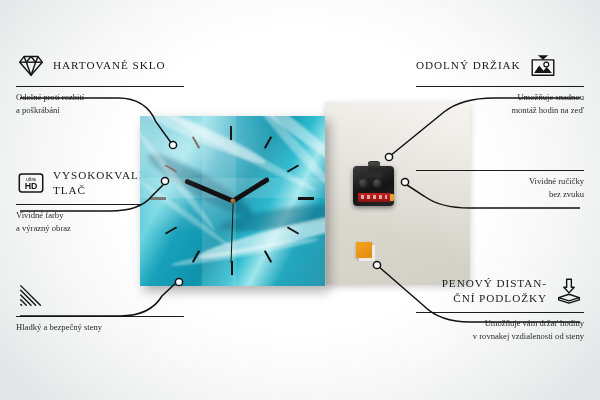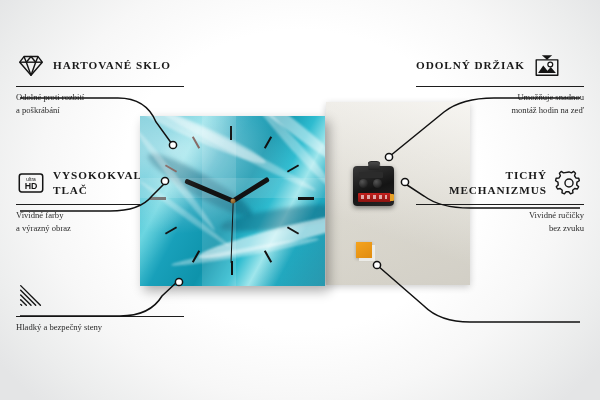--- a/index.html
+++ b/index.html
@@ -166,21 +166,21 @@
   .feature.right{ text-align: right; }
 
   .f-head{
     display:flex; align-items:center; gap:7px;
     min-height: 34px;
   }
   .feature.right .f-head{ }
   .f-title{
     font-family:"Liberation Serif", serif;
     font-size: 11.2px;
-    font-weight: 700;
+    font-weight: 400;
     letter-spacing: .95px;
     line-height: 1.33;
     color:#1a1a1a;
     text-transform: uppercase;
   }
   .f-rule{
     height:1.4px; background:#1d1d1d; margin-top:4px; margin-bottom:4px;
   }
   .f-desc{
     font-family:"Liberation Serif", serif;
@@ -353,29 +353,37 @@
           </g>
         </svg>
       </span>
     </div>
     <div class="f-rule"></div>
     <div class="f-desc">Umožňuje snadnou
 montáž hodin na zeď</div>
   </div>
 
   <div class="feature right" id="feat-mechanism">
-    <div class="f-head">
-      <div class="f-title">TICHÝ
-MECHANIZMUS</div>
-      <span class="icon">
-        <svg viewBox="0 0 32 32">
-          <path d="M16,4.2 l2.6,1.0 2.4,-1.6 1.9,2.0 -1.0,2.7 1.6,2.4 2.9,0.2 0.6,2.7 -2.5,1.5 -0.3,2.9 2.1,2.0 -1.4,2.4 -2.8,-0.6 -2.2,1.9 0.3,2.9 -2.6,1.0 -1.8,-2.3 -2.9,0.0 -1.8,2.3 -2.6,-1.0 0.3,-2.9 -2.2,-1.9 -2.8,0.6 -1.4,-2.4 2.1,-2.0 -0.3,-2.9 -2.5,-1.5 0.6,-2.7 2.9,-0.2 1.6,-2.4 -1.0,-2.7 1.9,-2.0 2.4,1.6 z" fill="none" stroke="#141414" stroke-width="1.5" stroke-linejoin="round"></path>
-          <circle cx="16" cy="16" r="4.3" fill="none" stroke="#141414" stroke-width="1.5"></circle>
-        </svg>
-      </span>
-    </div>
     <div class="f-rule"></div>
     <div class="f-desc">Vividné ručičky
 bez zvuku</div>
   </div>
 
+  <div class="feature right" id="feat-foam">
+    <div class="f-head">
+      <div class="f-title">PENOVÝ DISTAN-
+ČNÍ PODLOŽKY</div>
+      <span class="icon">
+        <svg viewBox="0 0 32 32">
+          <g fill="none" stroke="#141414" stroke-width="1.5" stroke-linejoin="round">
+            <path d="M13.5,3.5 L18.5,3.5 L18.5,12 L21.5,12 L16,18 L10.5,12 L13.5,12 Z"></path>
+            <path d="M16,19.5 L27,23 L16,26.5 L5,23 Z"></path>
+            <path d="M5,23 L5,25.5 L16,29 L27,25.5 L27,23"></path>
+          </g>
+        </svg>
+      </span>
+    </div>
+    <div class="f-rule"></div>
+    <div class="f-desc">Umožňuje vám držať hodiny
+v rovnakej vzdialenosti od steny</div>
+  </div>
 
 </div>
 
 </body></html>

